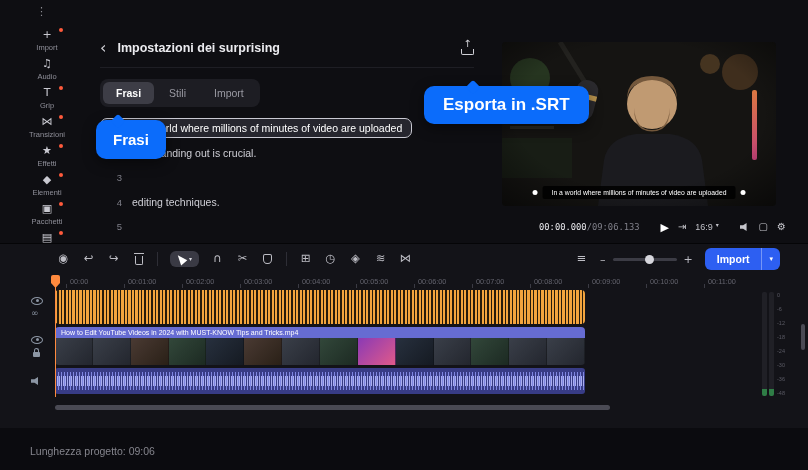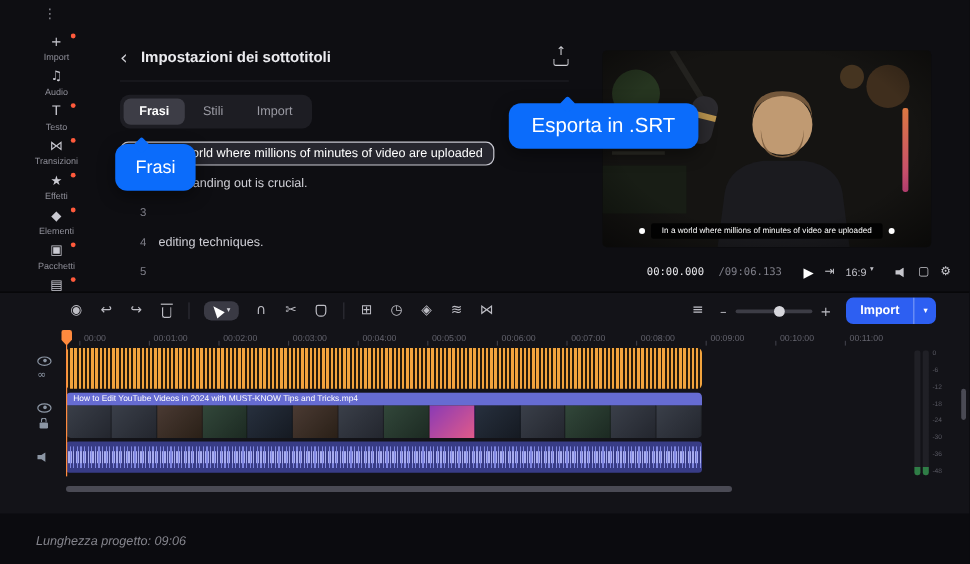--- a/index.html
+++ b/index.html
@@ -55,30 +55,30 @@
   .video svg { display:block; }
   .sub-overlay { position:absolute; bottom:7px; left:50%; transform:translateX(-50%);
                  background:rgba(0,0,0,.85); color:#fff; font-size:6.8px; padding:3px 9px;
                  border-radius:2px; white-space:nowrap; }
   .sub-overlay::before, .sub-overlay::after { content:""; position:absolute; top:50%;
                  width:5px; height:5px; margin-top:-2.5px; border-radius:50%; background:#fff; }
   .sub-overlay::before { left:-10px; } .sub-overlay::after { right:-10px; }
   .player-bar { width:284px; height:24px; margin-top:9px; display:flex; align-items:center;
                 gap:9px; color:#bdbdc4; }
   .time { font-family:"DejaVu Sans Mono",monospace; font-size:8.8px; white-space:nowrap; }
-  .time .cur { color:#eaeaee;padding-left:37px; } .time .tot { color:#80808a;padding-left:12px; }
+  .time .cur { color:#eaeaee;padding-left:37px; } .time .tot { color:#80808a; }
   .pspacer { flex:1; }
   .p-icon { font-size:10px; color:#c6c6cc; display:flex; align-items:center; }
   .play { font-size:11px; color:#fff; }
   .ratio { font-size:9px; color:#c0c0c7; display:flex; gap:3px; }
   .ratio .caret { font-size:6px; }
 
   
   .callout { position:absolute; background:var(--accent-blue,#0b6cfb); color:#fff;
-             border-radius:10px; font-weight:normal; z-index:60;
+             border-radius:10px; font-weight:bold; z-index:60;
              box-shadow:0 4px 14px rgba(0,0,0,.45); }
   .callout::before { content:""; position:absolute; top:-4px; width:10px; height:10px;
              background:var(--accent-blue,#0b6cfb); transform:rotate(45deg); border-radius:2px; }
   .callout-frasi { left:96px; top:120px; padding:11px 17px; font-size:15px; }
   .callout-frasi::before { left:17px; }
   .callout-esporta { left:424px; top:86px; padding:9px 19px; font-size:17px; }
   .callout-esporta::before { left:44px; }
 
   
   .timeline { height:185px; background:#131318; border-top:1px solid #050507; position:relative; }
@@ -165,21 +165,21 @@
   .meter-scale { display:flex; flex-direction:column; justify-content:space-between; height:104px;
       font-size:5.5px; color:#5a5a64; }
 
   .h-scroll { margin:9px 0 0 55px; width:700px; height:5px; position:relative; }
   .h-thumb { position:absolute; left:0; width:555px; height:5px; background:#4a4a54;
       border-radius:3px; }
   .v-scroll { position:absolute; right:3px; top:50px; width:4px; height:26px; background:#4a4a54;
       border-radius:2px; }
 
   
-  .statusbar { height:42px; padding:13px 0 4px 30px; background:#0b0b0f;font-style:italic; }
+  .statusbar { height:42px; padding:13px 0 4px 30px; background:#0b0b0f; }
   .status-text { font-size:10.5px; color:#85858d; }
 </style>
 </head>
 <body>
 
 <div class="top">
 
   <div class="sidebar">
     <div class="menu-icon glyph">⋮</div>
     <div>
@@ -191,21 +191,21 @@
         </div>
 
         <div class="side-item">
           <span class="side-icon glyph">♫</span>
           <span class="side-label">Audio</span>
 
         </div>
 
         <div class="side-item has-dot">
           <span class="side-icon glyph">T</span>
-          <span class="side-label">Testo</span>
+          <span class="side-label">Grip</span>
           <span class="dot"></span>
         </div>
 
         <div class="side-item has-dot">
           <span class="side-icon glyph">⋈</span>
           <span class="side-label">Transizioni</span>
           <span class="dot"></span>
         </div>
 
         <div class="side-item has-dot">
@@ -230,21 +230,21 @@
           <span class="side-icon glyph">▤</span>
           <span class="side-label">Strumenti</span>
           <span class="dot"></span>
         </div>
       </div>
   </div>
 
   <div class="panel">
     <div class="panel-header">
       <span class="back glyph">‹</span>
-      <span class="panel-title">Impostazioni dei sottotitoli</span>
+      <span class="panel-title">Impostazioni dei surprising</span>
       <span class="export-srt">
         <span class="up-arrow glyph">↑</span>
       </span>
     </div>
     <div class="tabs">
 
         <span class="tab active">Frasi</span>
 
         <span class="tab">Stili</span>
 

